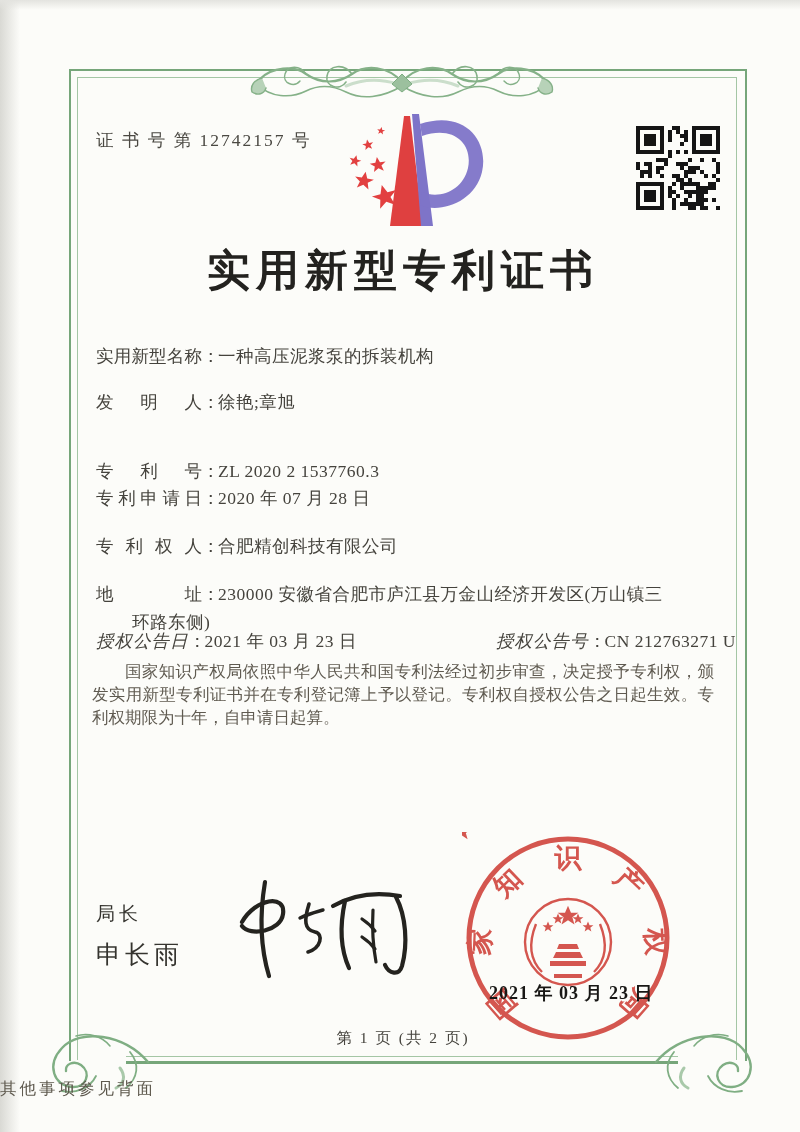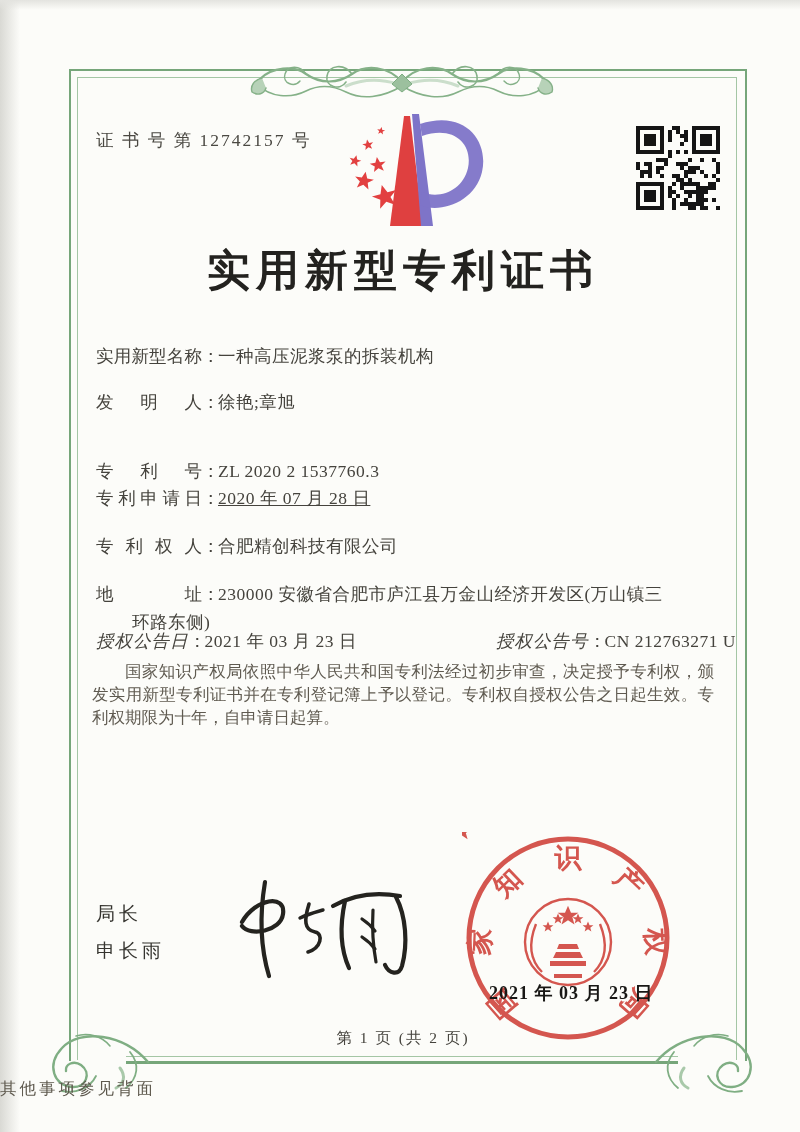--- a/index.html
+++ b/index.html
@@ -38,21 +38,21 @@
   .fvalue{letter-spacing:0.5px;}
   .addr-l2{display:block;margin-left:36px;margin-top:4px;letter-spacing:0.5px;}
   .grant-no{position:absolute;left:400px;top:0;white-space:nowrap;}
   .glabel{letter-spacing:1px;font-style:italic;}
 
   .legal{position:absolute;left:92px;top:660px;width:622px;
     font-size:16.5px;line-height:23px;color:#5f5a50;text-align:justify;}
   .legal p{margin:0 0 7px 0;text-indent:2em;}
 
   .signer-title{position:absolute;left:96px;top:901px;font-size:19px;letter-spacing:4px;color:#35342f;}
-  .signer-name{position:absolute;left:96px;top:938px;font-size:19px;letter-spacing:4px;color:#35342f;}
+  .signer-name{position:absolute;left:96px;top:938px;font-size:25px;letter-spacing:4px;color:#35342f;}
   .signature{position:absolute;left:212px;top:870px;}
 
   .seal{position:absolute;left:462px;top:832px;}
   .seal-ch{font-size:27px;font-weight:700;fill:#cf4038;font-family:"Liberation Serif","DejaVu Serif",serif;
     text-anchor:middle;}
   .seal-date{position:absolute;left:489px;top:981px;font-size:18px;font-weight:700;
     letter-spacing:1px;color:#181715;}
 
   .page-indicator{position:absolute;left:0;top:1028px;width:806px;text-align:center;
     font-size:15.5px;letter-spacing:2px;color:#45433d;}
@@ -332,21 +332,21 @@
   <div class="fields">
     <div class="frow" style="top:344px;">
       <span class="flabel">实用新型名称</span><span class="fcolon">：</span><span class="fvalue">一种高压泥浆泵的拆装机构</span>
     </div>
     <div class="frow" style="top:390px;">
       <span class="flabel">发明人</span><span class="fcolon">：</span><span class="fvalue">徐艳;章旭</span>
     </div>
     <div class="frow" style="top:438px;margin-top:21px;">
       <span class="flabel">专利号</span><span class="fcolon">：</span><span class="fvalue">ZL 2020 2 1537760.3</span>
     </div>
-    <div class="frow" style="top:486px;text-decoration:underline;">
+    <div class="frow" style="top:486px;">
       <span class="flabel">专利申请日</span><span class="fcolon">：</span><span class="fvalue">2020 年 07 月 28 日</span>
     </div>
     <div class="frow" style="top:534px;">
       <span class="flabel">专利权人</span><span class="fcolon">：</span><span class="fvalue">合肥精创科技有限公司</span>
     </div>
     <div class="frow" style="top:582px;white-space:normal;width:640px;">
       <span class="flabel">地址</span><span class="fcolon">：</span><span class="fvalue">230000 安徽省合肥市庐江县万金山经济开发区(万山镇三</span>
       <span class="addr-l2">环路东侧)</span>
     </div>
     <div class="frow" style="top:629px;width:660px;">

